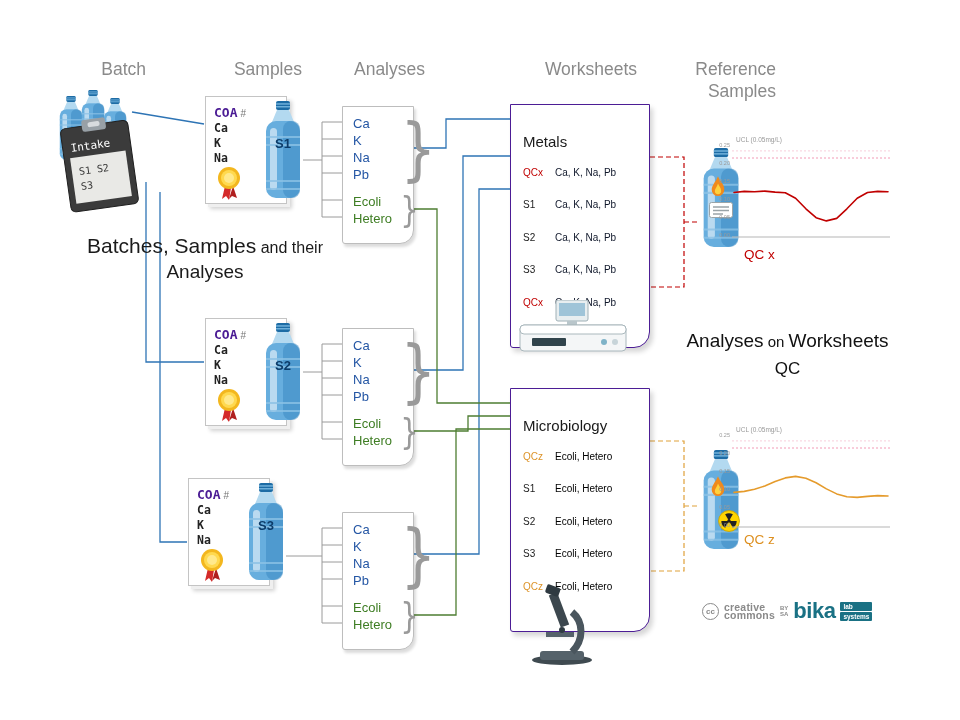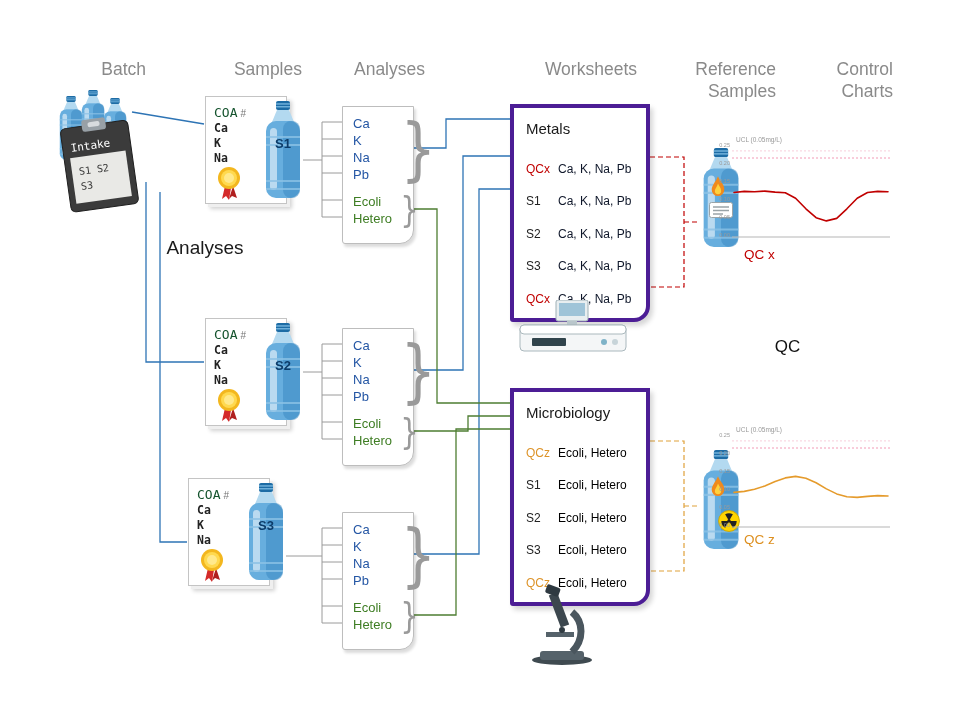--- a/index.html
+++ b/index.html
@@ -22,43 +22,43 @@
   .caption-right{position:absolute;left:655px;top:330px;width:265px;text-align:center;color:#111}
   .caption-right .cap-big{font-size:19px}
   .caption-right .cap-small{font-size:15px}
   .caption-right .cap-line2{font-size:17px;margin-top:7px}
 
   
   .coa-card{position:absolute;width:100px;height:116px}
   .card-paper{position:absolute;left:0;top:2px;width:82px;height:108px;background:#fff;border:1px solid #c4c4c4;
     box-shadow:3px 3px 0 #efefef,5px 5px 4px rgba(0,0,0,.18);padding:6px 8px}
   .coa-head{white-space:nowrap}
-  .coa-title{font-family:"DejaVu Sans Mono",monospace;font-weight:normal;font-size:13px;color:#14532d}
+  .coa-title{font-family:"DejaVu Sans Mono",monospace;font-weight:bold;font-size:13px;color:#4c1d95}
   .coa-hash{font-size:10px;color:#777;margin-left:3px}
   .coa-line{font-family:"DejaVu Sans Mono",monospace;font-weight:bold;font-size:11.5px;color:#222;line-height:15px}
   .rosette{position:absolute;left:8px;bottom:3px;width:30px;height:34px}
   .card-bottle{position:absolute;right:0;top:6px;width:44px;height:102px}
   .bottle-id{position:absolute;top:36px;left:0;width:100%;text-align:center;font-size:13px;font-weight:bold;color:#0c3c69}
 
   
   .analysis-note{position:absolute;left:342px;width:72px;background:#fff;border:1px solid #bdbdbd;
     box-shadow:2px 3px 3px rgba(0,0,0,.14);padding:8px 0 16px 0;border-radius:0 0 14px 3px}
   .note-item{font-size:13px;line-height:17px;padding-left:10px}
   .blue{color:#2456a4}
   .green{color:#3e7d23}
   .micro-gap{margin-top:10px}
   .brace{position:absolute;color:#9a9a9a;font-family:"DejaVu Sans",sans-serif;transform:scaleX(.8)}
   .brace-lg{font-size:70px;line-height:74px}
   .brace-sm{font-size:36px;line-height:40px}
 
   
-  .ws-panel{position:absolute;left:510px;width:140px;background:#fff;border:4px solid #4c1d95;
-    box-shadow:3px 4px 5px rgba(0,0,0,.16);padding:12px 12px;border-radius:0 0 16px 3px}
+  .ws-panel{position:absolute;left:510px;width:140px;background:#fff;border:1px solid #4c1d95;
+    box-shadow:3px 4px 5px rgba(0,0,0,.16);padding:28px 12px;border-radius:0 0 16px 3px}
   .ws-title{font-size:15px;color:#1a1a1a;margin-bottom:6px}
-  .ws-row{display:flex;align-items:flex-end;height:32.5px;font-size:12px;white-space:nowrap}
+  .ws-row{display:flex;align-items:center;height:32.5px;font-size:10px;white-space:nowrap}
   .ws-id{width:32px;color:#222}
   .qc-red{color:#c00000}
   .qc-orange{color:#dd9328}
   .vals-blue{color:#0f172a}
   .vals-green{color:#000000}
 
   
   .ref-bottle{position:absolute;width:54px;height:102px}
   .ref-overlay{position:absolute}
   .qc-label{position:absolute;font-size:13.5px;font-weight:normal}
@@ -187,41 +187,38 @@
   <div class="hdr" style="left:325px;width:100px">
       <div>Analyses</div>
     </div>
   <div class="hdr" style="left:517px;width:120px">
       <div>Worksheets</div>
     </div>
   <div class="hdr" style="left:656px;width:120px">
     <div>Reference</div>
       <div>Samples</div>
   </div>
-  <div class="hdr" style="left:793px;width:100px">
-    <div>Control</div>
-      <div>Charts</div>
-  </div>
 
   <svg class="abs" style="left:56px;top:90px" width="96" height="126">
     <use href="#sym-bottle" x="0" y="6" width="30" height="66"></use>
     <use href="#sym-bottle" x="22" y="0" width="30" height="66"></use>
     <use href="#sym-bottle" x="44" y="8" width="30" height="66"></use>
     <g transform="rotate(-8 45 80)">
       <rect x="10" y="34" width="68" height="84" rx="5" fill="#3b3b3b" stroke="#1f1f1f"></rect>
       <rect x="32" y="28" width="24" height="12" rx="3" fill="#98a0a6"></rect>
       <rect x="38" y="31" width="12" height="5" rx="2" fill="#d7dbde"></rect>
       <text x="18" y="58" font-size="11" font-family="DejaVu Sans Mono, monospace" fill="#ffffff">Intake</text>
       <rect x="16" y="64" width="56" height="46" fill="#e9e9e6"></rect>
       <text x="23" y="82" font-size="10" font-family="DejaVu Sans Mono, monospace" fill="#333">S1 S2</text>
       <text x="23" y="97" font-size="10" font-family="DejaVu Sans Mono, monospace" fill="#333">S3</text>
     </g>
   </svg>
 
   <div class="caption-left">
+    <div><span class="cap-big">Batches, Samples</span><span class="cap-small"> and their</span></div>
     <div class="cap-line2">Analyses</div>
   </div>
 
   <div class="coa-card" style="left:205px;top:94px">
     <div class="card-paper">
       <div class="coa-head"><span class="coa-title">COA</span><span class="coa-hash">#</span></div>
       <div class="coa-line">Ca</div>
       <div class="coa-line">K</div>
       <div class="coa-line">Na</div>
       <svg class="rosette">
@@ -438,17 +435,36 @@
             <line x1="0" x2="158" y1="8.9" y2="8.9" stroke="#f29ab5" stroke-width="0.8" stroke-dasharray="2,2" opacity="0.6"></line>
             <line x1="0" x2="158" y1="16.0" y2="16.0" stroke="#f29ab5" stroke-width="1" stroke-dasharray="2,2"></line>
             <line x1="0" x2="158" y1="95" y2="95" stroke="#b5b5b5" stroke-width="1.2"></line>
             <polyline points="2.0,60.4 12.3,59.4 22.5,57.2 32.8,54.0 43.1,49.4 53.3,45.9 63.6,44.4 73.9,46.2 84.1,50.8 94.4,56.9 104.7,61.9 114.9,64.7 125.2,65.4 135.5,64.4 145.7,63.6 156.0,64.0" stroke="#e59b2c" stroke-width="1.6" fill="none" stroke-linejoin="round" stroke-linecap="round"></polyline>
           </svg>
         </div>
     </div>
   </div>
 
   <div class="caption-right">
+    <div>
+      <span class="cap-big">Analyses</span><span class="cap-small"> on </span><span class="cap-big">Worksheets</span>
+    </div>
     <div class="cap-line2">QC</div>
   </div>
 
+  <div class="footer">
+    <div class="cc-badge">cc</div>
+    <div class="cc-words">
+      <div>creative</div>
+      <div>commons</div>
+    </div>
+    <div class="bysa">
+      <div>BY</div>
+      <div>SA</div>
+    </div>
+    <div class="brand">bika</div>
+    <div class="brand-sub">
+      <span>lab</span>
+      <span>systems</span>
+    </div>
+  </div>
 
 </div>
 
 </body></html>

